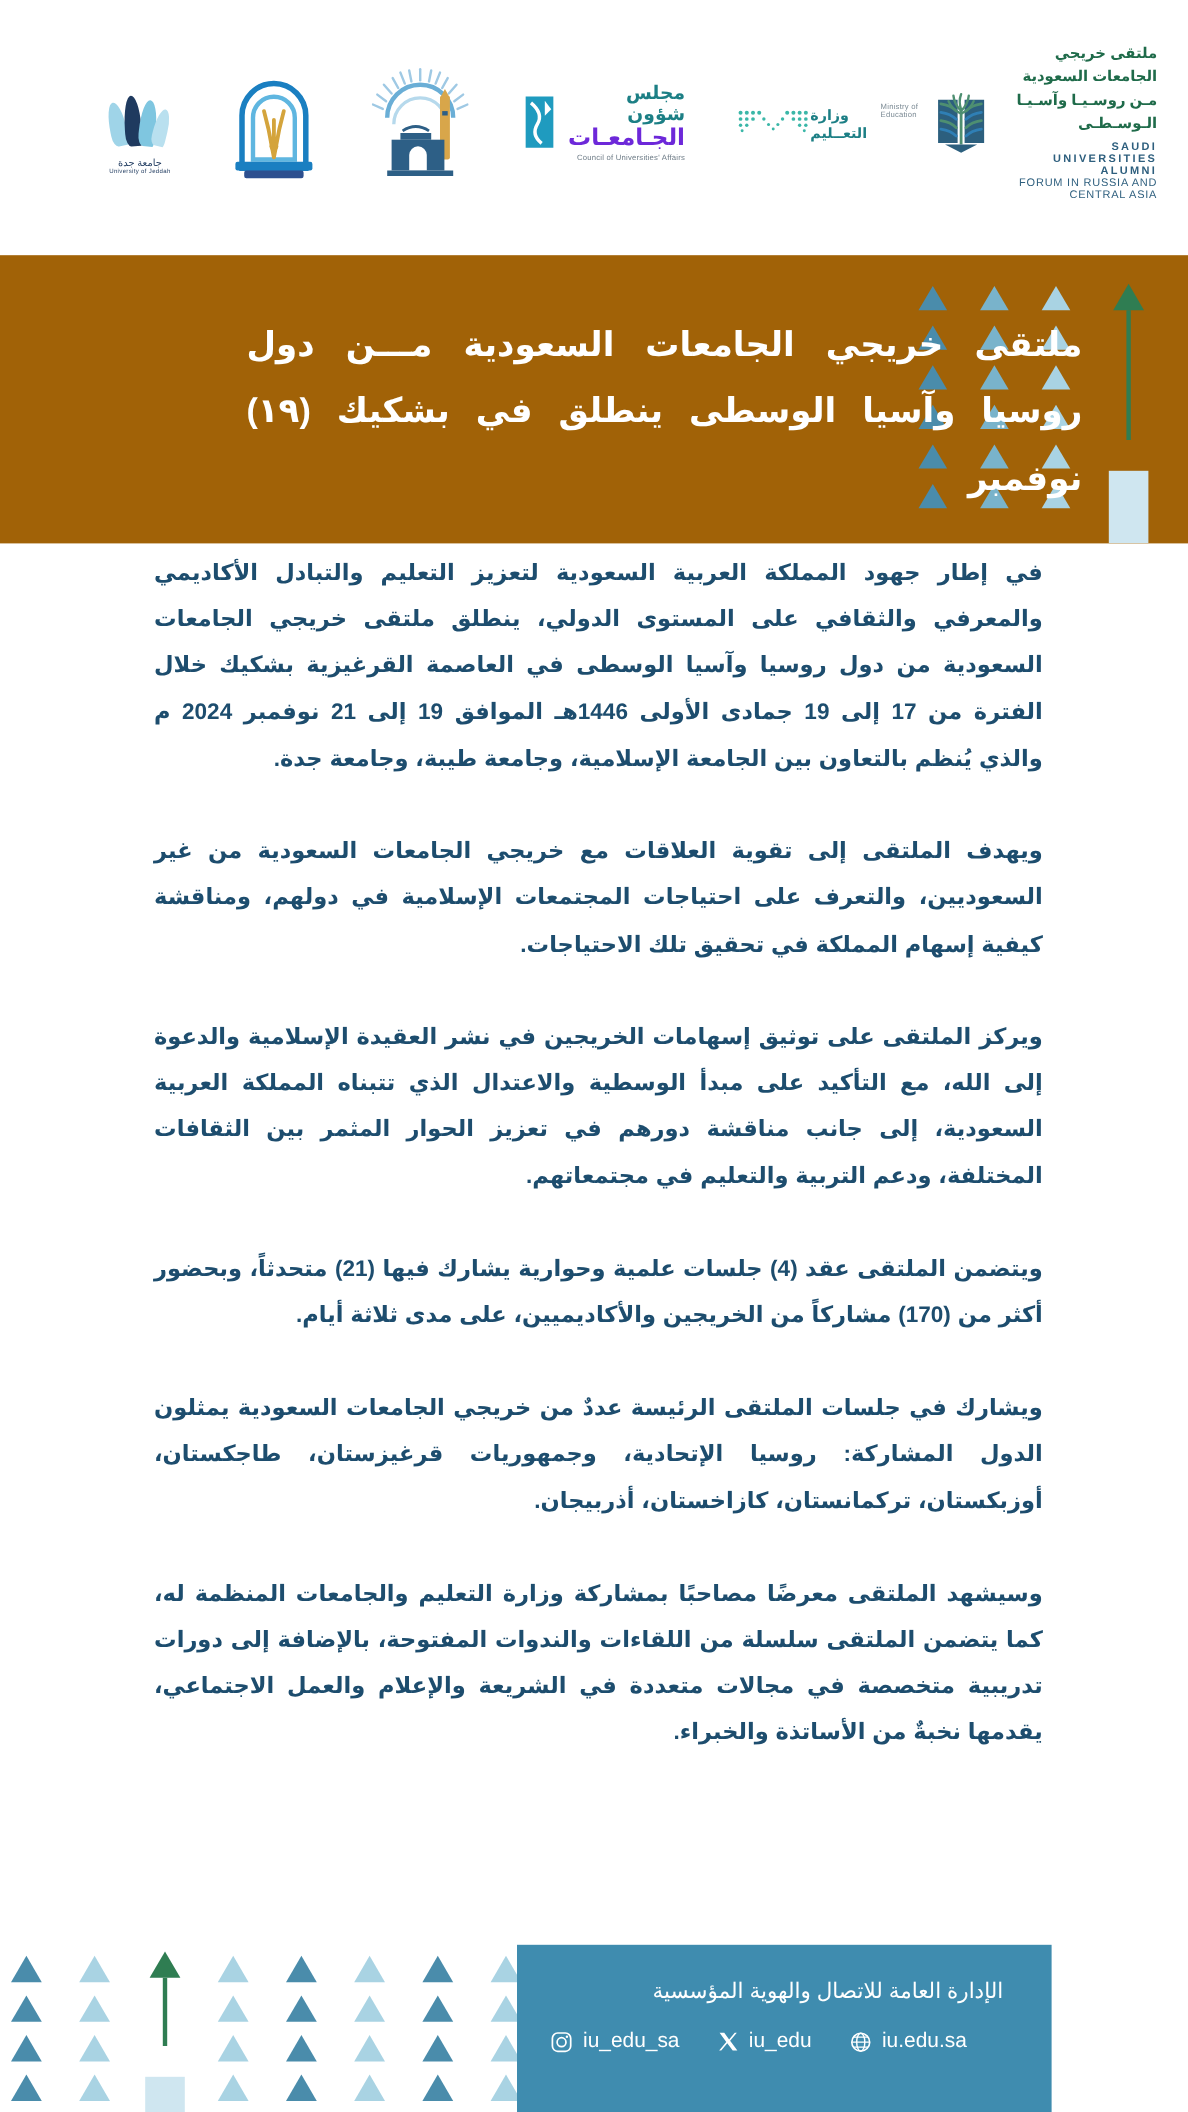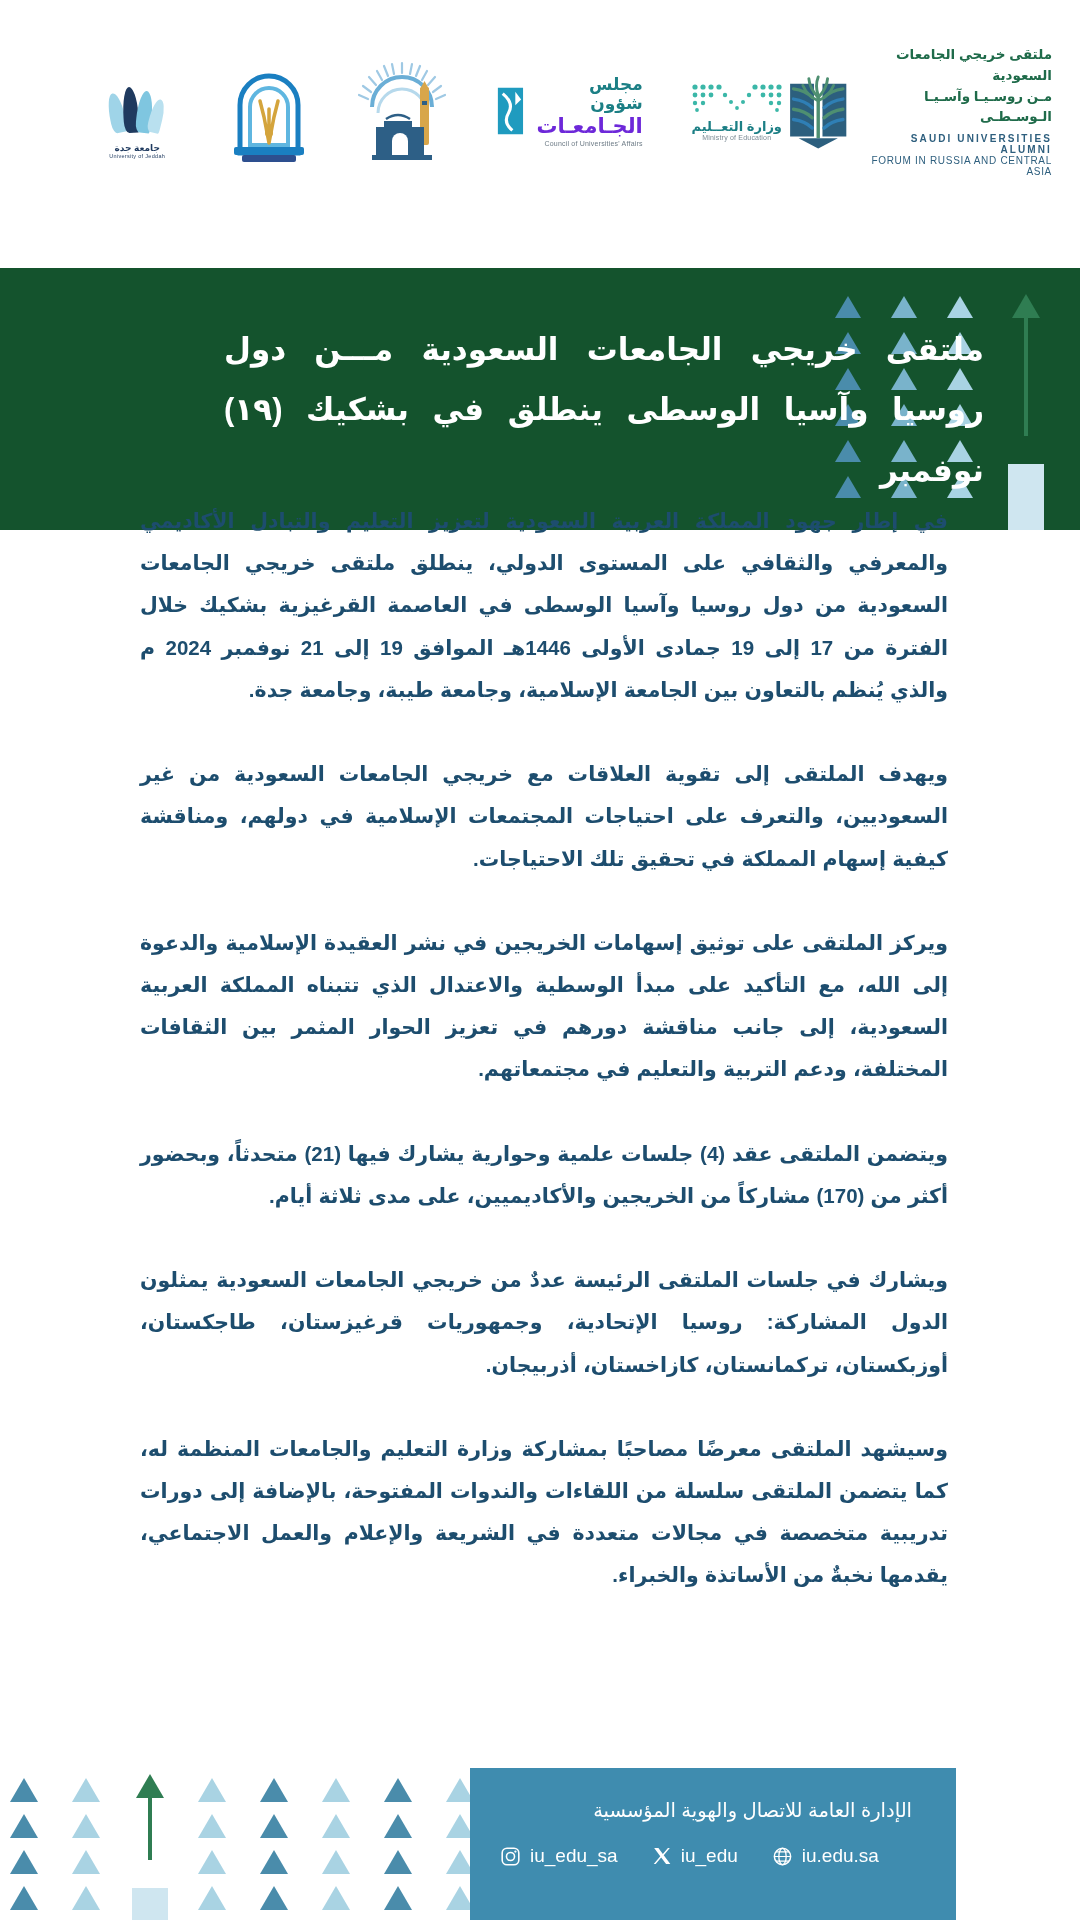--- a/index.html
+++ b/index.html
@@ -24,55 +24,55 @@
 
   
   .logo-jeddah{width:96px;height:96px;display:flex;flex-direction:column;
     align-items:center;justify-content:flex-end;margin-left:56px;}
   .jeddah-mark{width:60px;height:56px;position:relative;}
   .jeddah-mark .bl{position:absolute;bottom:6px;border-radius:60% 60% 10% 40%/ 80% 70% 20% 30%;}
   .jd1{left:2px;width:15px;height:40px;background:#9fd4e8;transform:rotate(-12deg);}
   .jd2{left:16px;width:15px;height:46px;background:#1f3a5f;transform:rotate(-4deg);}
   .jd3{left:30px;width:15px;height:42px;background:#7fc6e0;transform:rotate(6deg);}
   .jd4{left:43px;width:13px;height:34px;background:#b9e0ef;transform:rotate(14deg);}
-  .jeddah-txt{font-size:9px;font-weight:bold;color:#1f3a5f;margin-top:4px;line-height:1.15;text-align:left;}
+  .jeddah-txt{font-size:9px;font-weight:normal;color:#1f3a5f;margin-top:4px;line-height:1.15;text-align:left;}
   .jeddah-sub{font-size:5.5px;color:#1f3a5f;letter-spacing:.3px;text-align:center;}
 
   
   .logo-iu{width:78px;height:104px;margin-left:52px;display:flex;align-items:center;justify-content:center;}
 
   
   .logo-taibah{width:88px;height:100px;margin-left:50px;display:flex;align-items:center;justify-content:center;}
 
   
   .logo-council{display:flex;align-items:center;gap:8px;margin-left:48px;direction:rtl;}
   .council-txt{text-align:right;}
   .council-ar1{font-size:17px;color:#1c7f85;font-weight:bold;line-height:1.15;}
   .council-ar2{font-size:21px;color:#6d28d9;font-weight:bold;line-height:1.1;letter-spacing:1px;}
   .council-en{font-size:7px;color:#6d7b86;letter-spacing:.2px;margin-top:3px;}
 
   
-  .logo-moe{display:flex;flex-direction:column;align-items:center;margin-left:46px;}
+  .logo-moe{display:flex;flex-direction:row;margin-left:46px;}
   .moe-dots{width:96px;height:34px;}
   .moe-ar{font-size:13px;color:#1c7f85;font-weight:bold;margin-top:3px;letter-spacing:.5px;}
   .moe-en{font-size:7px;color:#7b8a94;letter-spacing:.2px;}
 
   
   .logo-forum{display:flex;align-items:center;gap:14px;margin-left:auto;direction:rtl;}
   .forum-txt{text-align:right;}
   .forum-ar1{font-size:13.5px;color:#1f6b4a;font-weight:bold;line-height:1.55;letter-spacing:.2px;}
   .forum-ar2{font-size:13.5px;color:#1f6b4a;font-weight:bold;line-height:1.55;letter-spacing:2.2px;}
   .forum-en1{font-size:10px;color:#2e5f7e;font-weight:bold;letter-spacing:2.1px;margin-top:5px;direction:ltr;text-align:right;}
   .forum-en2{font-size:10px;color:#2e5f7e;font-weight:normal;letter-spacing:.7px;direction:ltr;text-align:right;}
   .forum-emblem{width:78px;height:92px;}
 
   
   .banner{
     position:absolute;left:0;top:232px;width:1080px;height:262px;
-    background:#14532d;overflow:hidden;margin-top:36px;
+    background:#a16207;overflow:hidden;
   }
   .banner-text{
     position:absolute;right:96px;top:52px;width:760px;
     color:#ffffff;font-size:31px;font-weight:bold;line-height:1.95;
     text-align:justify;text-align-last:justify;direction:rtl;
     letter-spacing:.2px;
   }
   .banner-line{display:block;}
   .banner-deco{position:absolute;right:0;top:0;width:250px;height:262px;}
 

